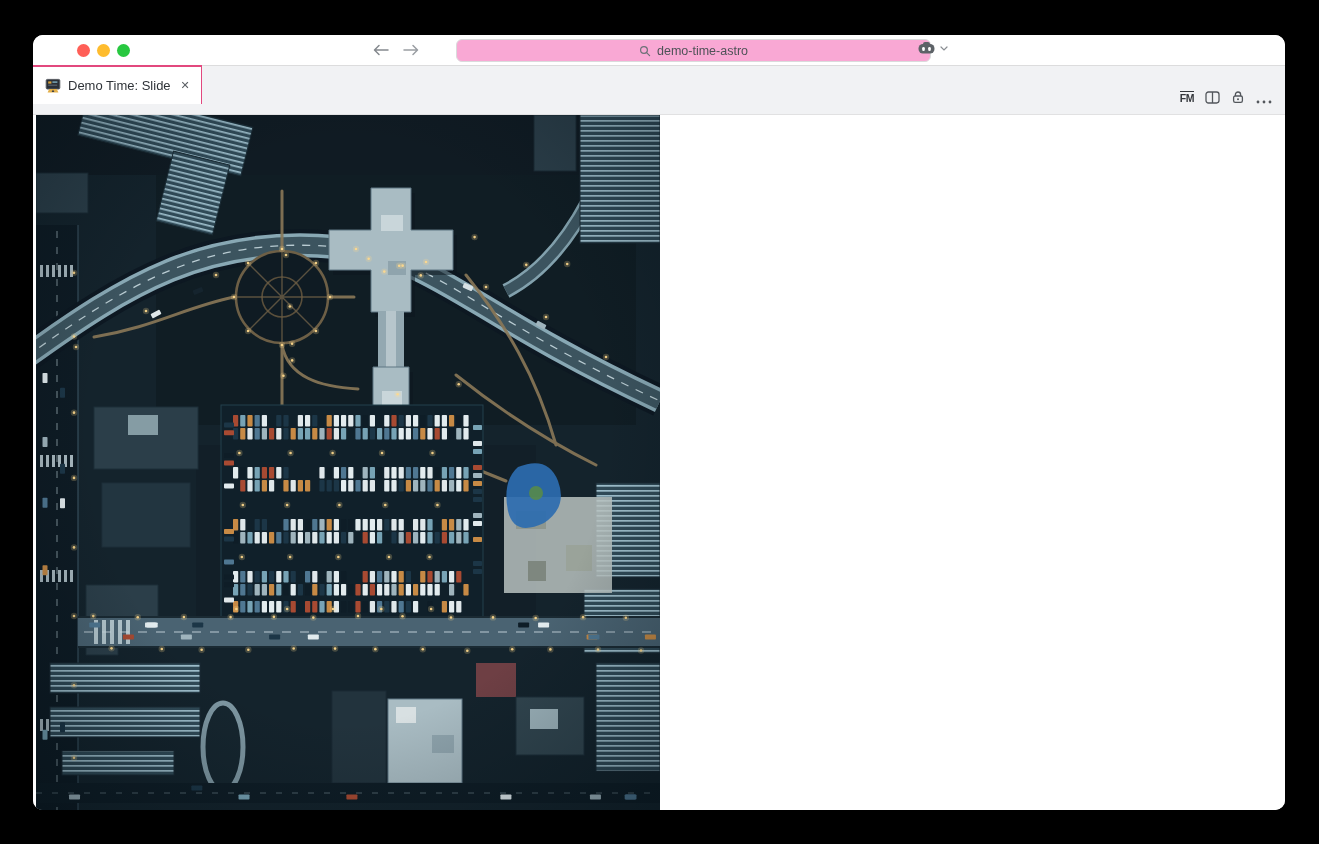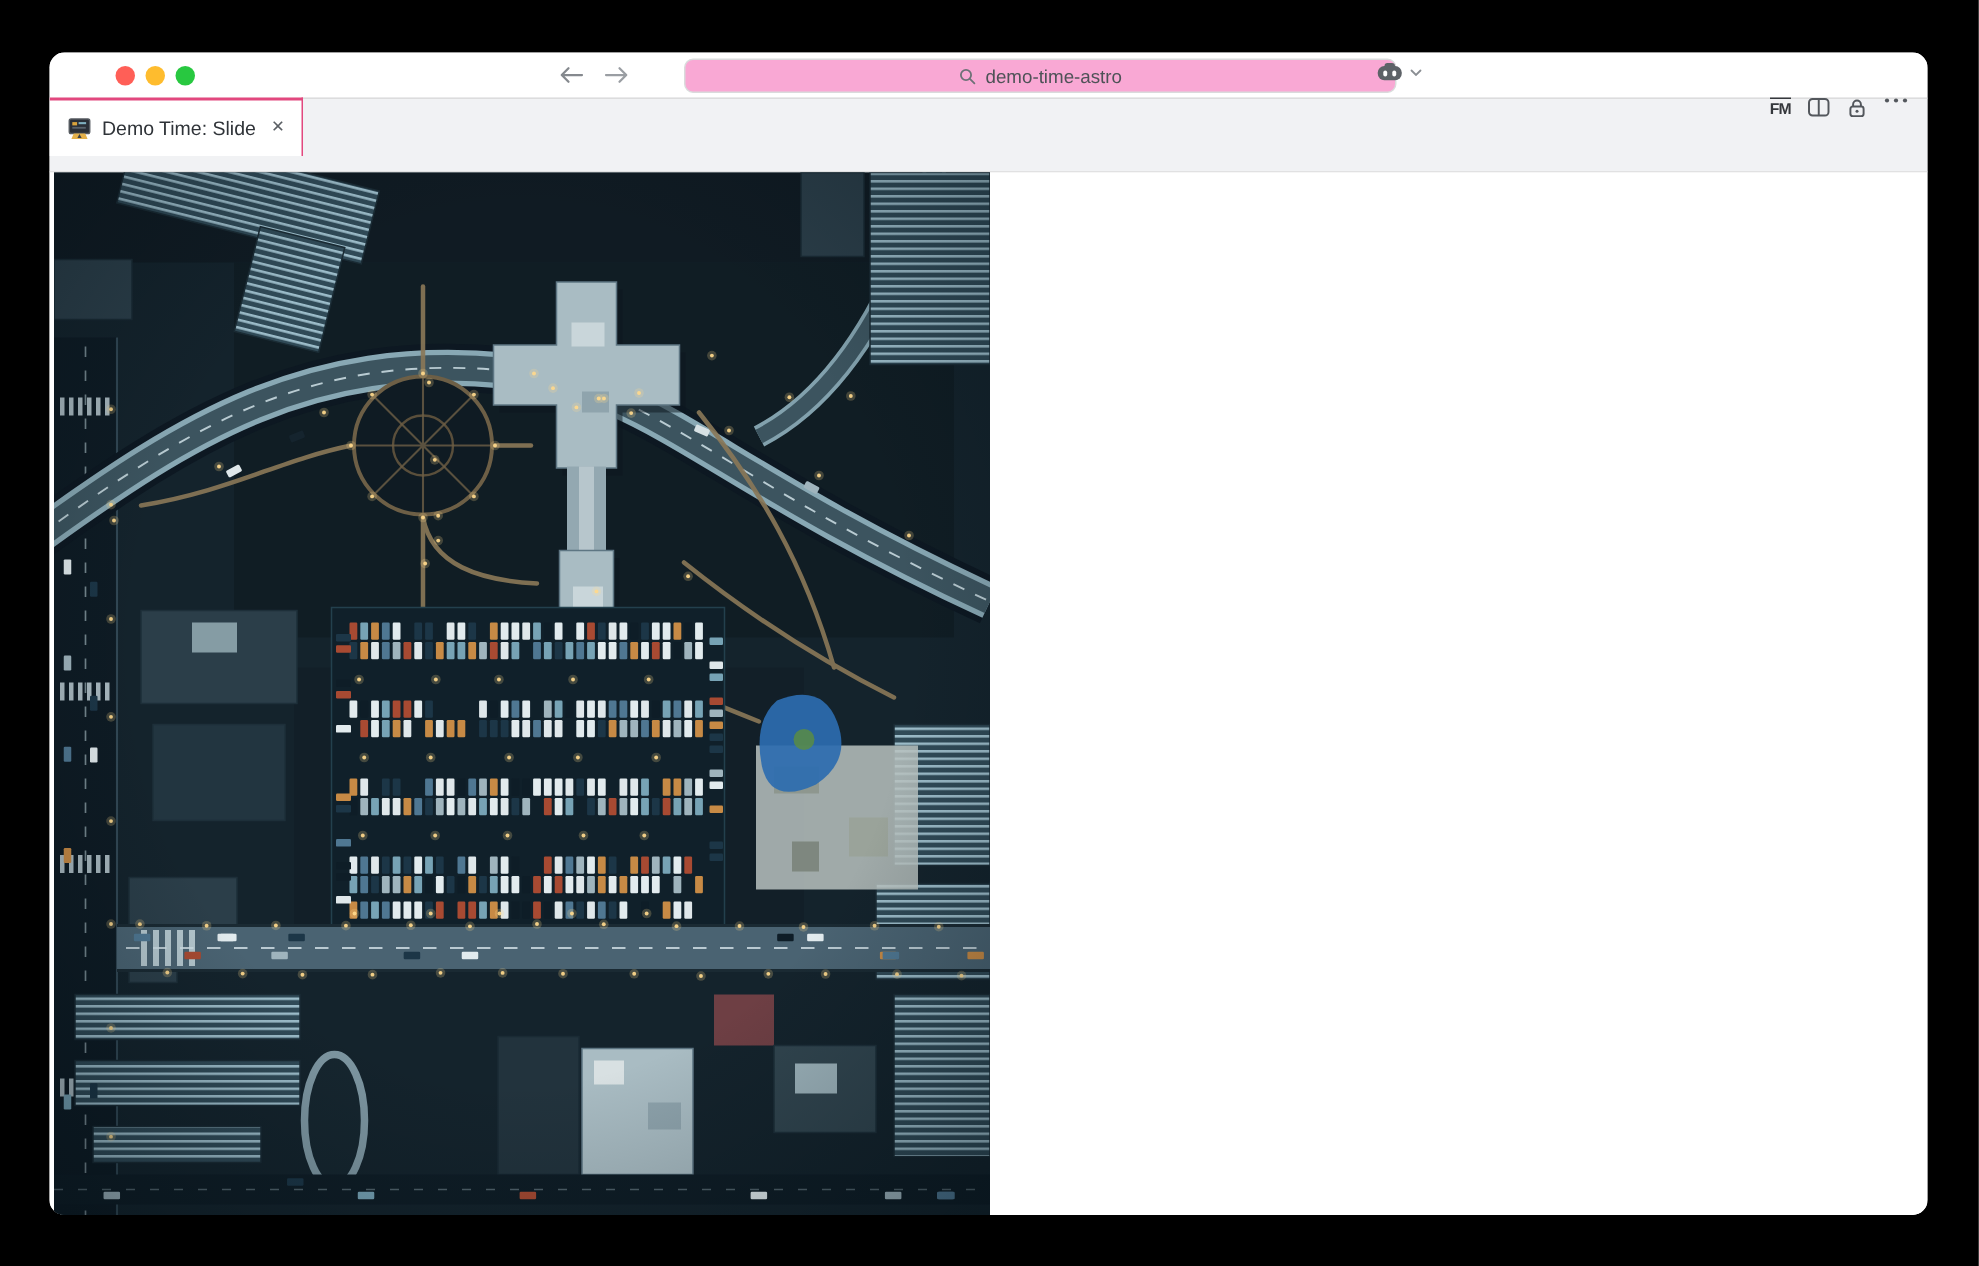--- a/index.html
+++ b/index.html
@@ -30,21 +30,21 @@
   .tabstrip { position:relative; height:50px; background:#f1f2f4; }
   .tabstrip .strip-top-line { position:absolute; left:169px; right:0; top:0; height:1px; background:#dcdcdd; }
   .tabstrip .strip-bottom-line { position:absolute; left:0; right:0; bottom:0; height:1px; background:#e1e1e2; }
   .tab {
     position:absolute; left:0; top:0; width:169px; height:39px; background:#fff;
     border-top:2px solid var(--accent); border-right:1.5px solid var(--accent);
     display:flex; align-items:center; padding-left:12px; z-index:2;
   }
   .tab-label { font-size:13px; color:#2f3338; margin-left:7px; white-space:nowrap; }
   .tab-close { margin-left:10px; font-size:11px; color:#5a5f64; line-height:1; cursor:default; }
-  .editor-actions { position:absolute; right:13px; top:0; height:39px; display:flex; align-items:flex-start; gap:11px; z-index:2; }
+  .editor-actions { position:absolute; right:13px; top:0; height:39px; display:flex; align-items:flex-end; gap:11px; z-index:2; }
   .fm-label { font-size:10.5px; font-weight:800; color:#35383c; letter-spacing:-0.5px; border-top:1.5px solid #35383c; padding-top:0.5px; }
 
   
   .content { position:relative; height:706px; background:#fff; }
   .slide-image { position:absolute; left:3px; top:0; width:624px; height:704px; background:#14232c; }
   .slide-image svg { display:block; width:624px; height:704px; }
   .slide-right { position:absolute; left:636px; right:0; top:0; bottom:0; }
   .slide-heading {
     margin:38px 0 0 33px; font-size:44px; font-weight:600; letter-spacing:-0.8px;
     color:#14171d; line-height:1.15;

